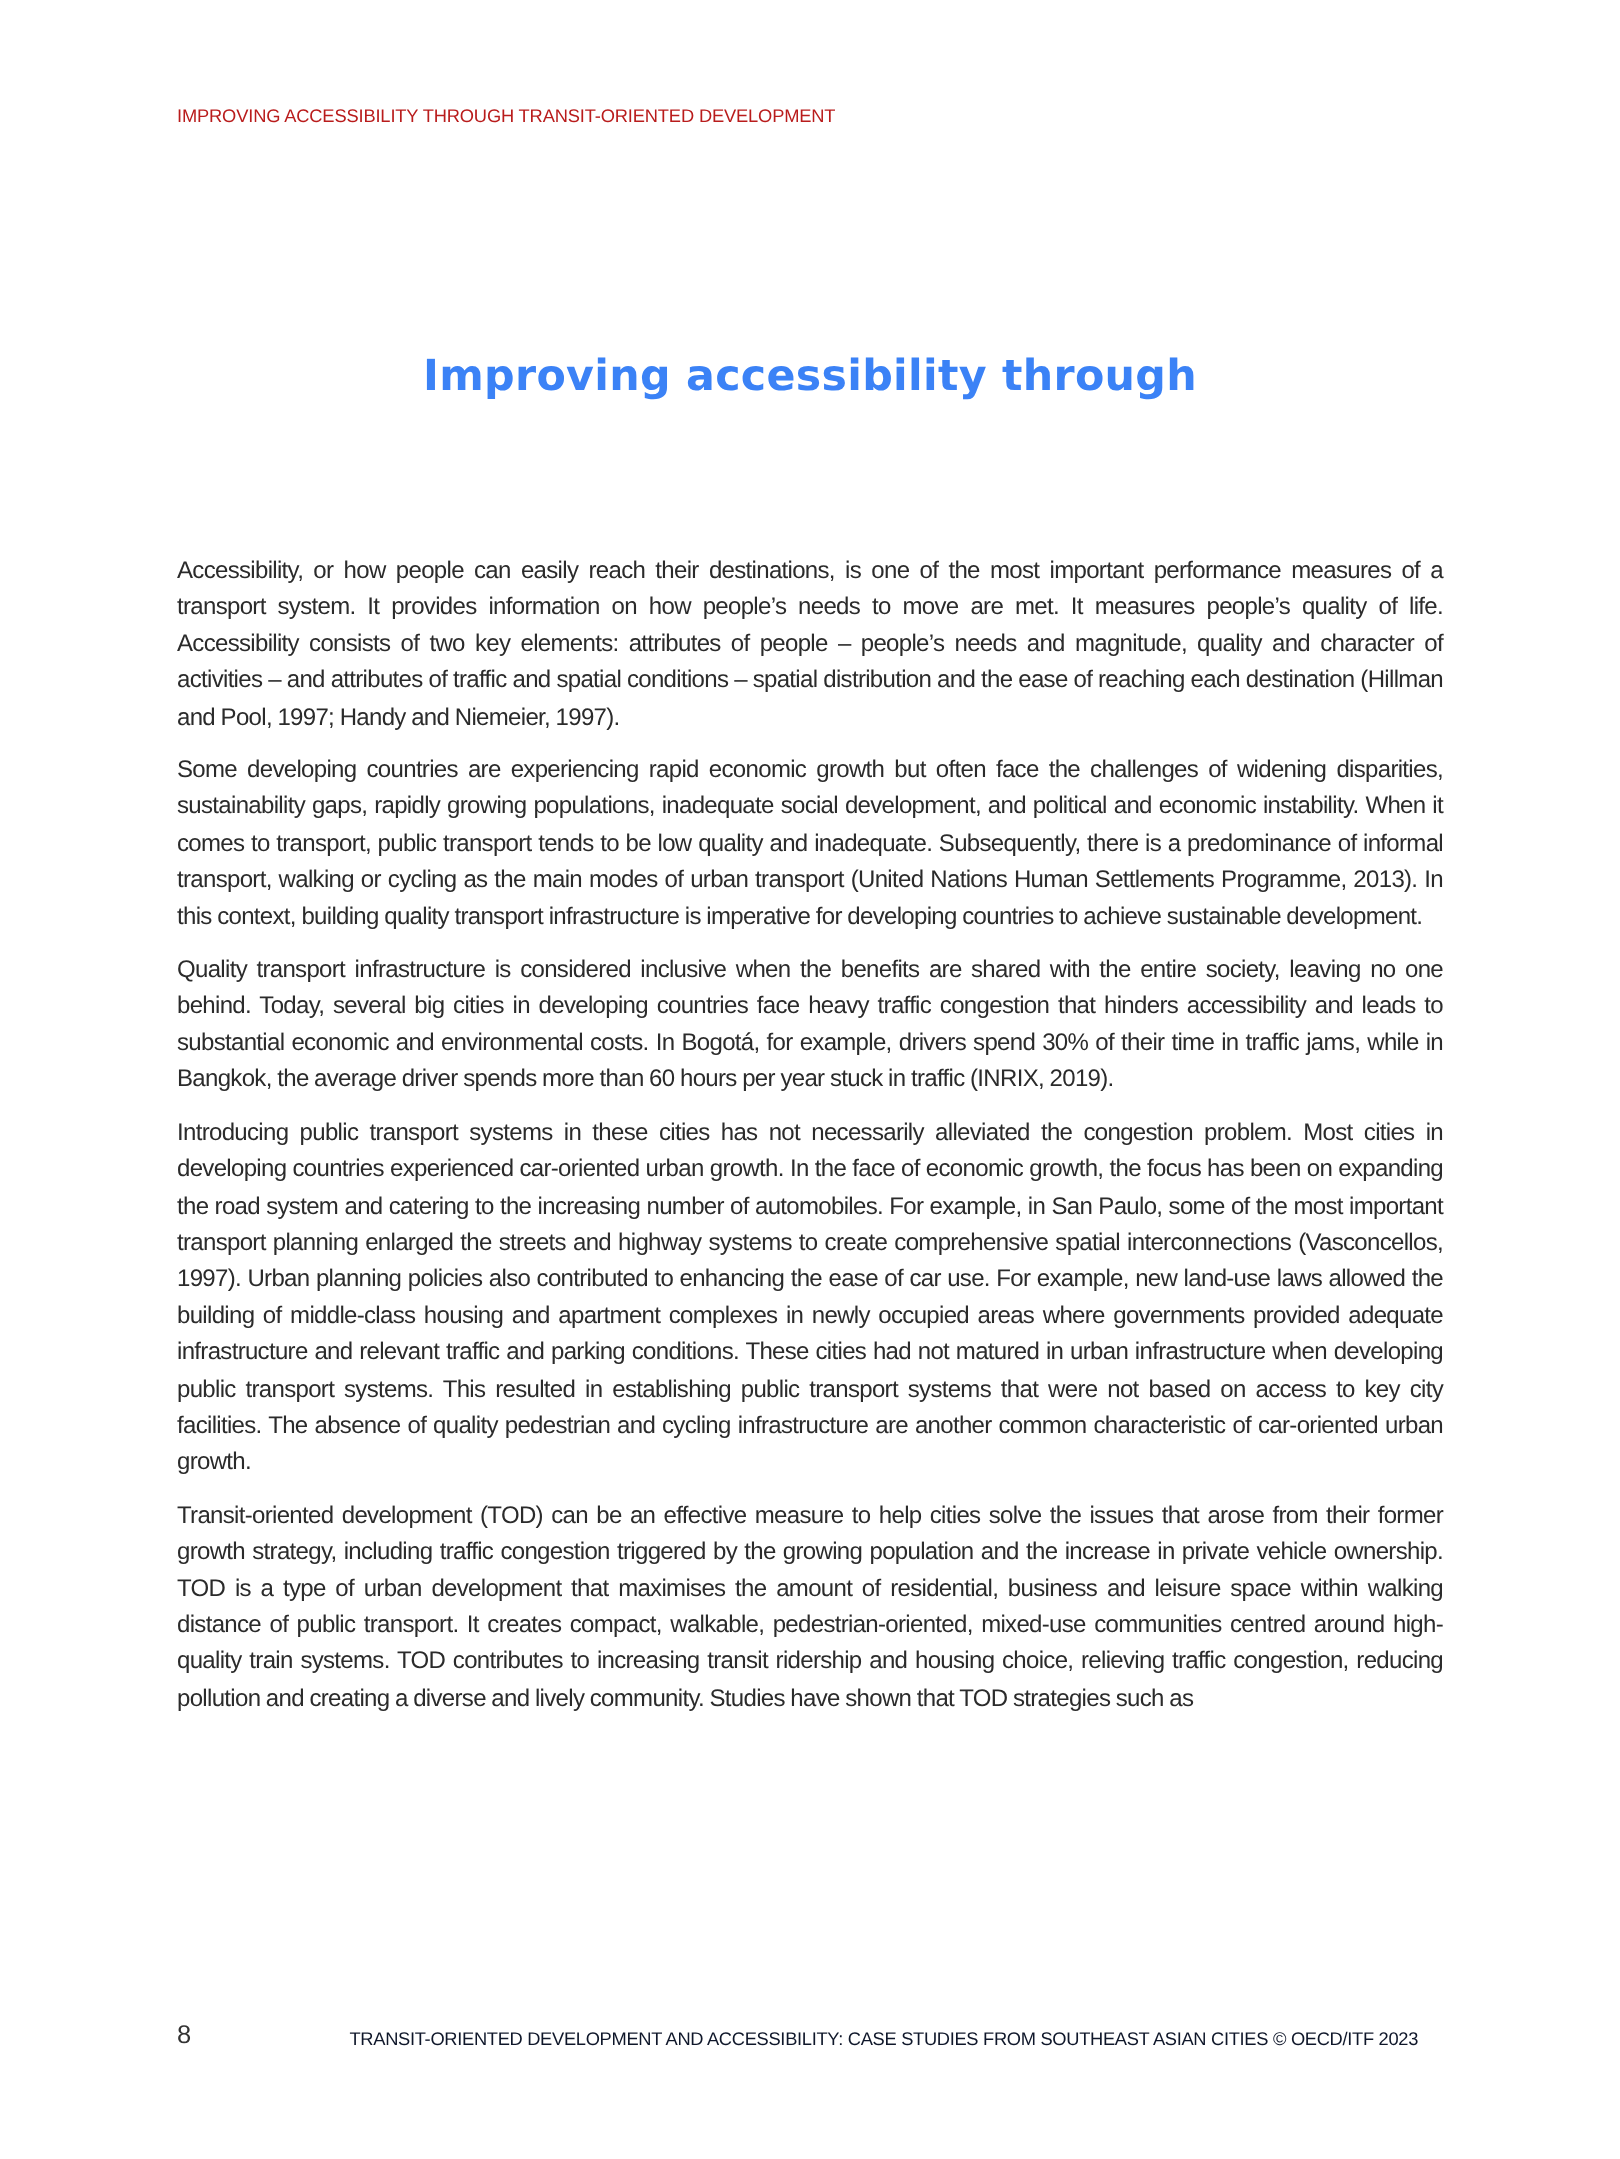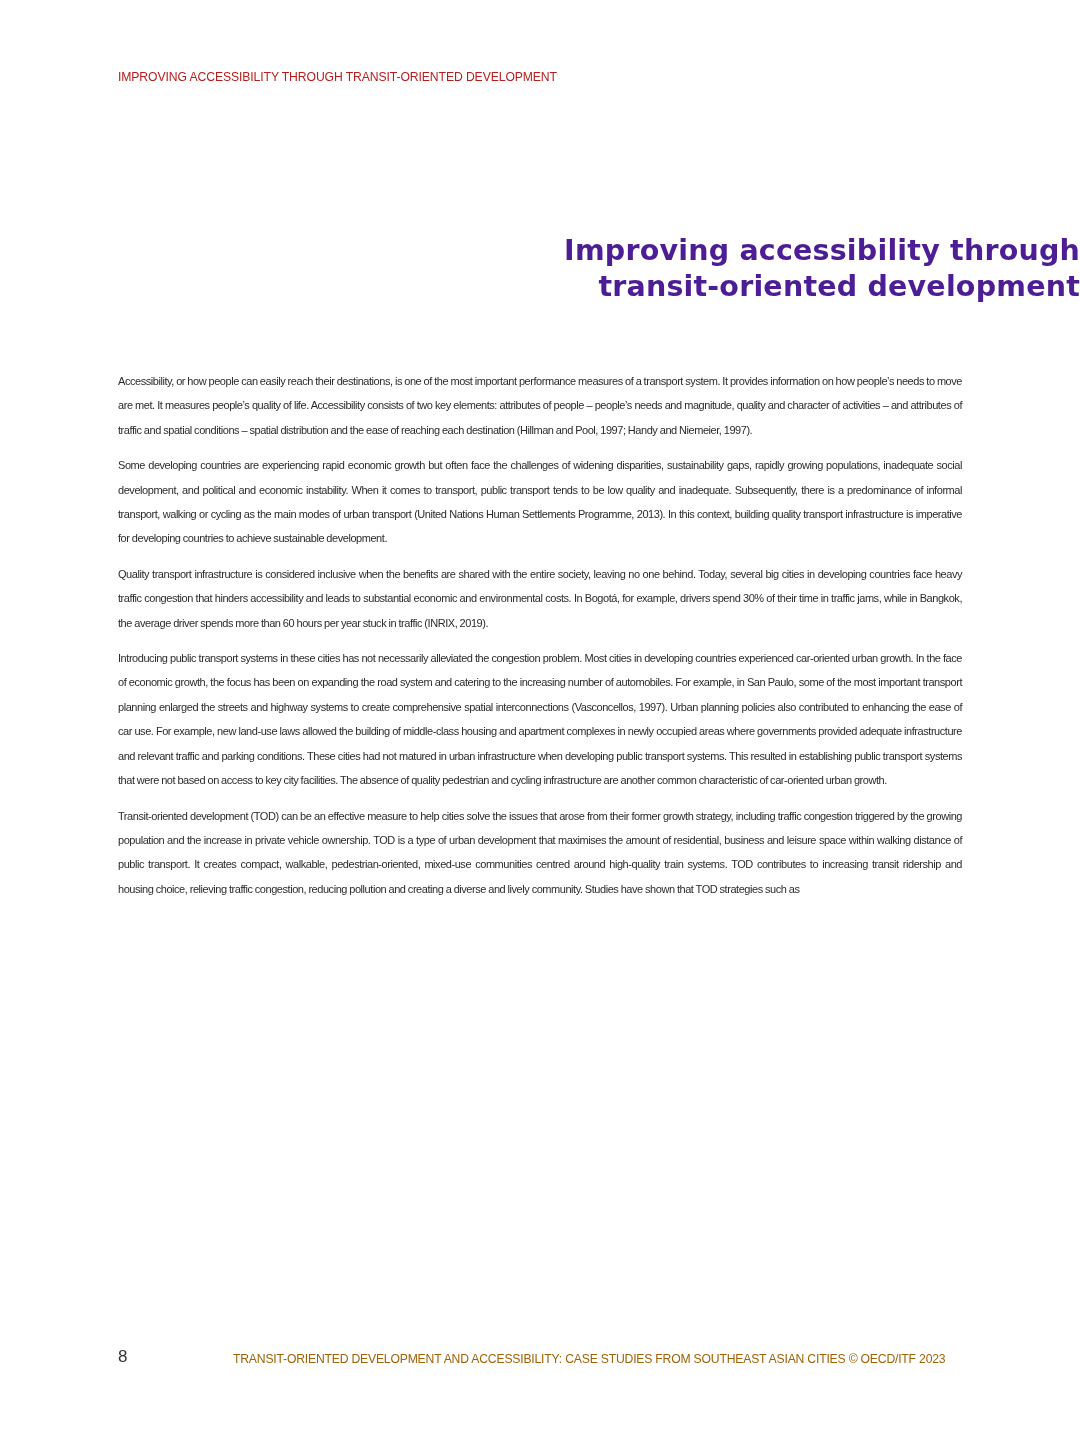--- a/index.html
+++ b/index.html
@@ -18,70 +18,69 @@
     font-size: 12.2px;
     letter-spacing: -0.1px;
     color: #b91c1c;
     white-space: nowrap;
   }
   .title {
     position: absolute;
     left: 0;
     width: 1080px;
     top: 233px;
-    text-align: right;
+    text-align: center;
     margin: 0;
     font-family: "DejaVu Sans", sans-serif;
     font-weight: bold;
     font-size: 28.5px;
     line-height: 36px;
-    color: #4c1d95;
+    color: #3b82f6;
     letter-spacing: 0.2px;
   }
   .title span { display: block; }
   .body-text {
     position: absolute;
     left: 118px;
     top: 369px;
     width: 844px;
   }
   .body-text p {
     margin: 0 0 11px 0;
-    font-size: 11px;
+    font-size: 16px;
     line-height: 24.4px;
     text-align: justify;
     color: #2b2b2b;
     letter-spacing: -0.45px;
     word-spacing: -0.3px;
   }
   .footer-page {
     position: absolute;
     left: 118px;
     top: 1347px;
     font-size: 17px;
     color: #333;
   }
   .footer-text {
     position: absolute;
     left: 233px;
     top: 1352px;
     font-size: 12.2px;
-    color: #a16207;
+    color: #0f172a;
     letter-spacing: -0.2px;
     white-space: nowrap;
   }
 </style>
 </head>
 <body>
 
 <div class="running-header">IMPROVING ACCESSIBILITY THROUGH TRANSIT-ORIENTED DEVELOPMENT</div>
 
 <h1 class="title">
   <span>Improving accessibility through</span>
-  <span>transit-oriented development</span>
 </h1>
 
 <div class="body-text">
   <p>Accessibility, or how people can easily reach their destinations, is one of the most important performance measures of a transport system. It provides information on how people’s needs to move are met. It measures people’s quality of life. Accessibility consists of two key elements: attributes of people – people’s needs and magnitude, quality and character of activities – and attributes of traffic and spatial conditions – spatial distribution and the ease of reaching each destination (Hillman and Pool, 1997; Handy and Niemeier, 1997).</p>
   <p>Some developing countries are experiencing rapid economic growth but often face the challenges of widening disparities, sustainability gaps, rapidly growing populations, inadequate social development, and political and economic instability. When it comes to transport, public transport tends to be low quality and inadequate. Subsequently, there is a predominance of informal transport, walking or cycling as the main modes of urban transport (United Nations Human Settlements Programme, 2013). In this context, building quality transport infrastructure is imperative for developing countries to achieve sustainable development.</p>
   <p>Quality transport infrastructure is considered inclusive when the benefits are shared with the entire society, leaving no one behind. Today, several big cities in developing countries face heavy traffic congestion that hinders accessibility and leads to substantial economic and environmental costs. In Bogotá, for example, drivers spend 30% of their time in traffic jams, while in Bangkok, the average driver spends more than 60 hours per year stuck in traffic (INRIX, 2019).</p>
   <p>Introducing public transport systems in these cities has not necessarily alleviated the congestion problem. Most cities in developing countries experienced car-oriented urban growth. In the face of economic growth, the focus has been on expanding the road system and catering to the increasing number of automobiles. For example, in San Paulo, some of the most important transport planning enlarged the streets and highway systems to create comprehensive spatial interconnections (Vasconcellos, 1997). Urban planning policies also contributed to enhancing the ease of car use. For example, new land-use laws allowed the building of middle-class housing and apartment complexes in newly occupied areas where governments provided adequate infrastructure and relevant traffic and parking conditions. These cities had not matured in urban infrastructure when developing public transport systems. This resulted in establishing public transport systems that were not based on access to key city facilities. The absence of quality pedestrian and cycling infrastructure are another common characteristic of car-oriented urban growth.</p>
   <p>Transit-oriented development (TOD) can be an effective measure to help cities solve the issues that arose from their former growth strategy, including traffic congestion triggered by the growing population and the increase in private vehicle ownership. TOD is a type of urban development that maximises the amount of residential, business and leisure space within walking distance of public transport. It creates compact, walkable, pedestrian-oriented, mixed-use communities centred around high-quality train systems. TOD contributes to increasing transit ridership and housing choice, relieving traffic congestion, reducing pollution and creating a diverse and lively community. Studies have shown that TOD strategies such as</p>
 </div>
 

